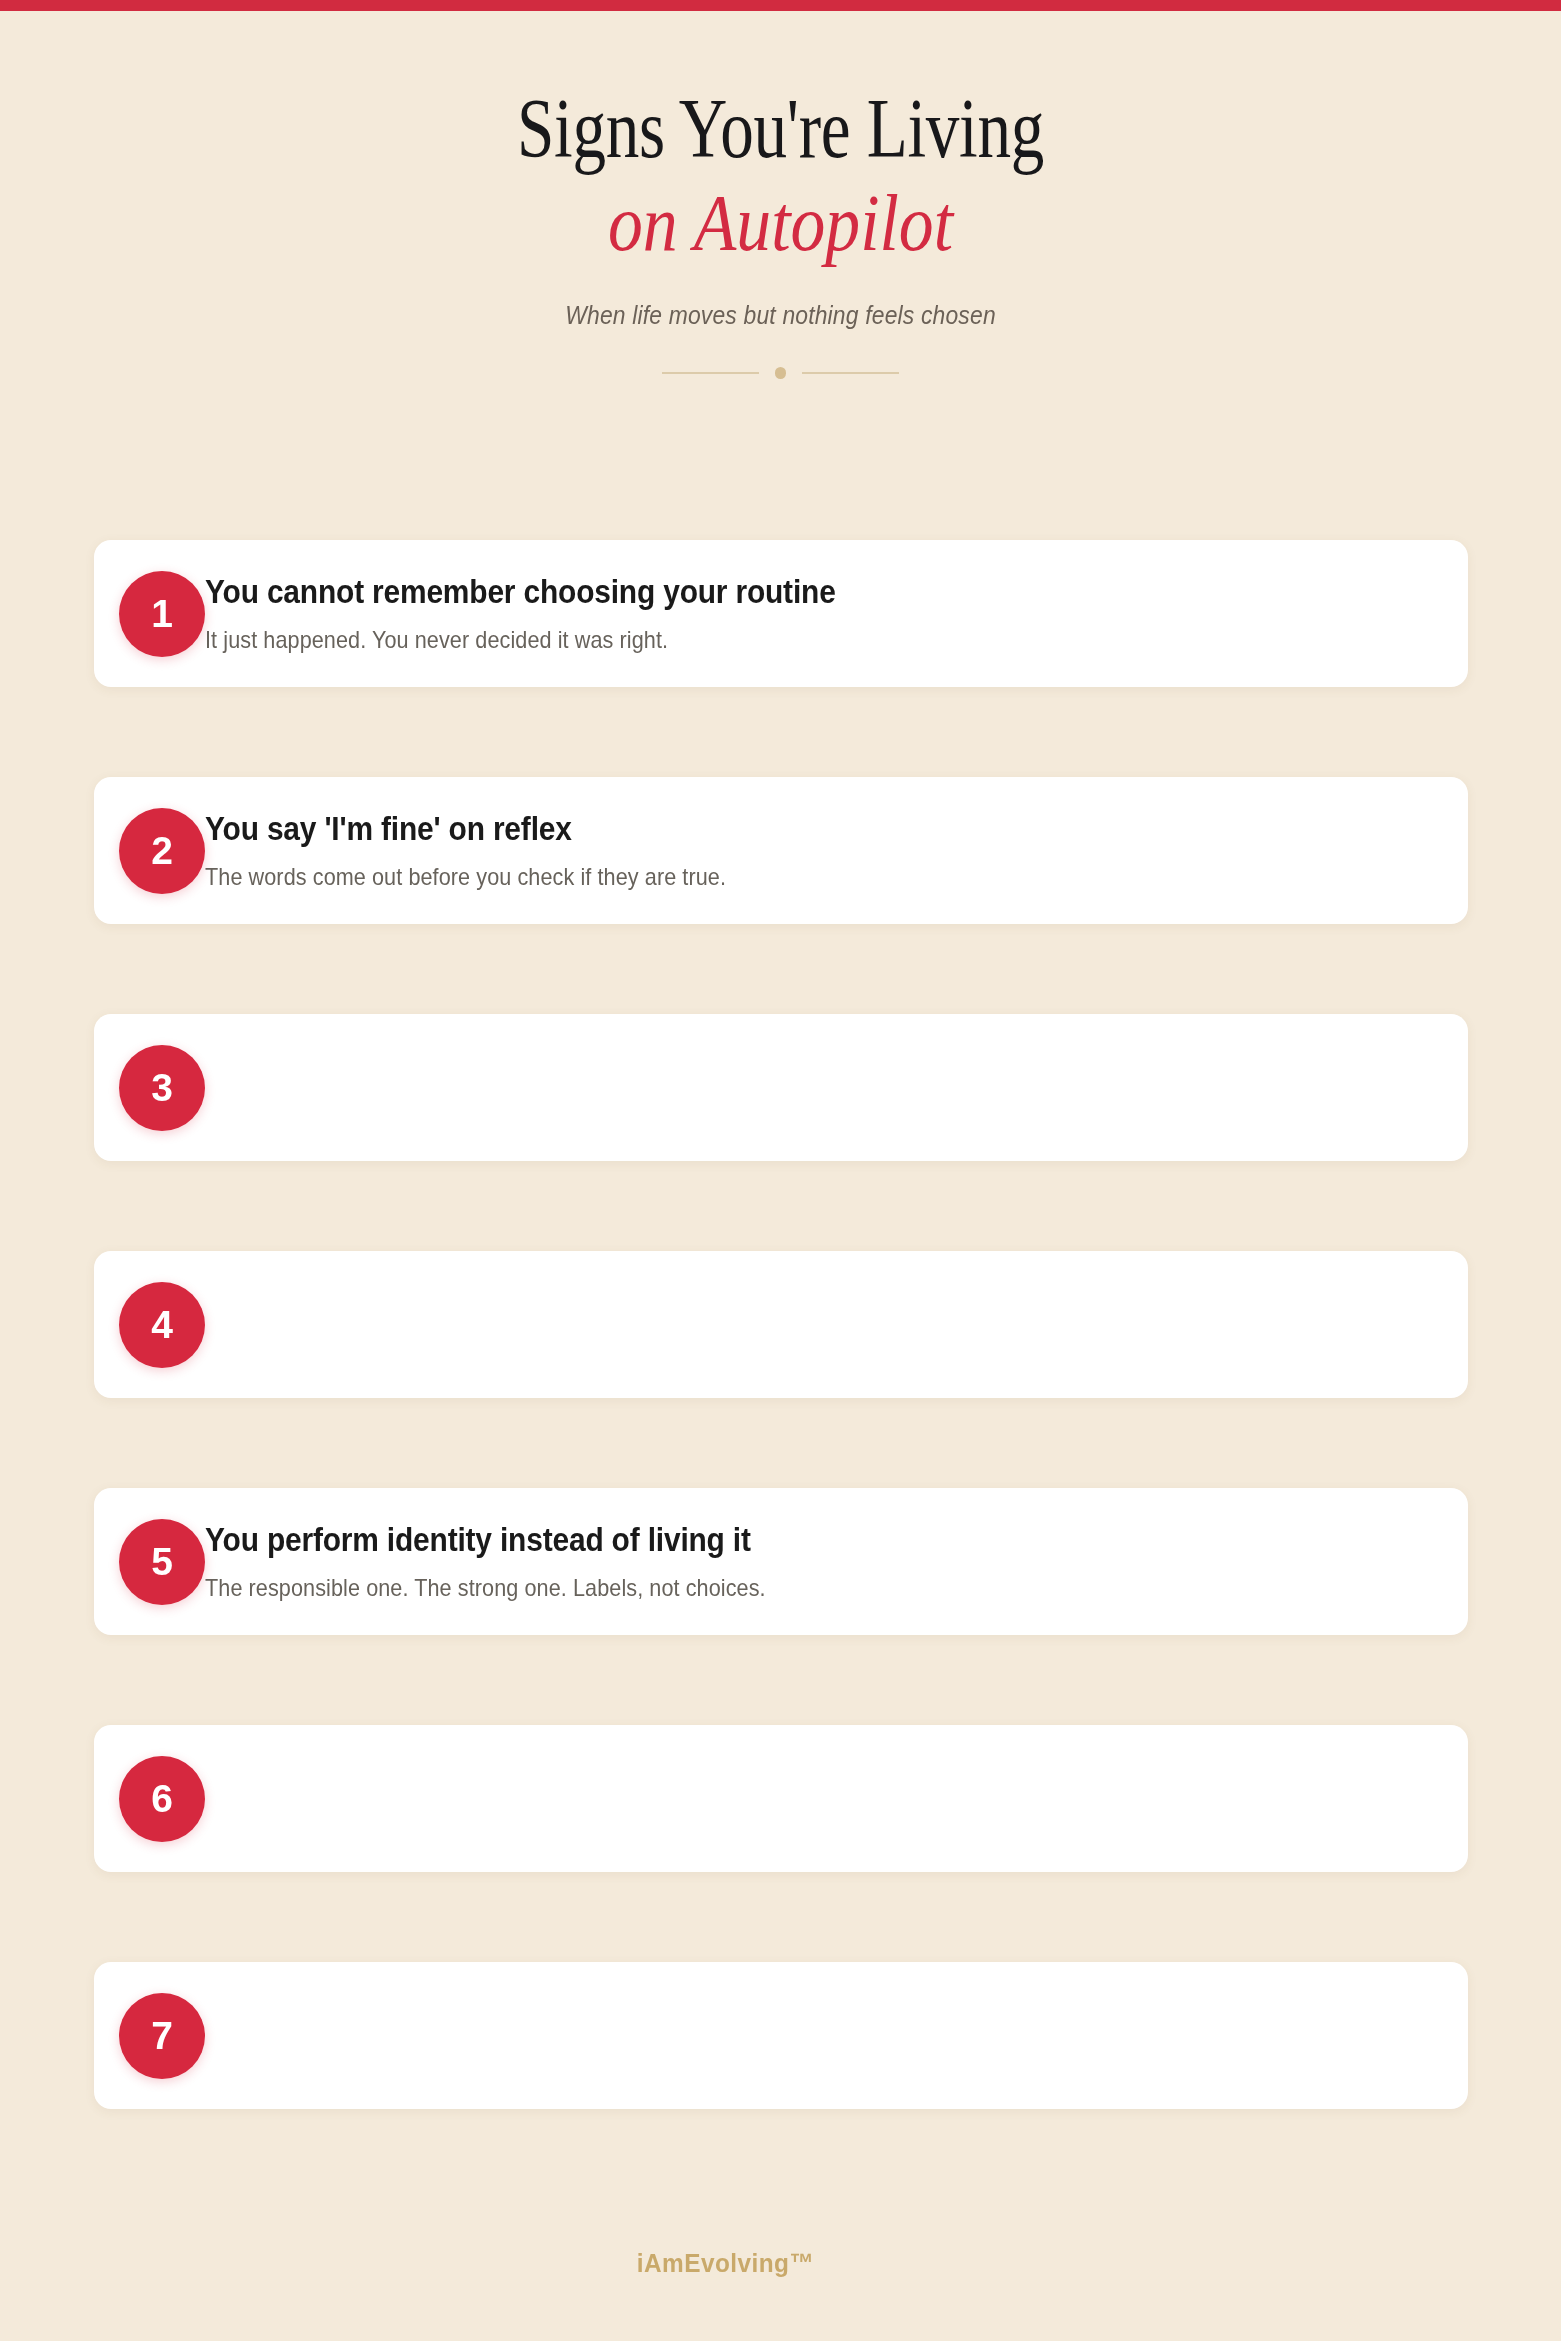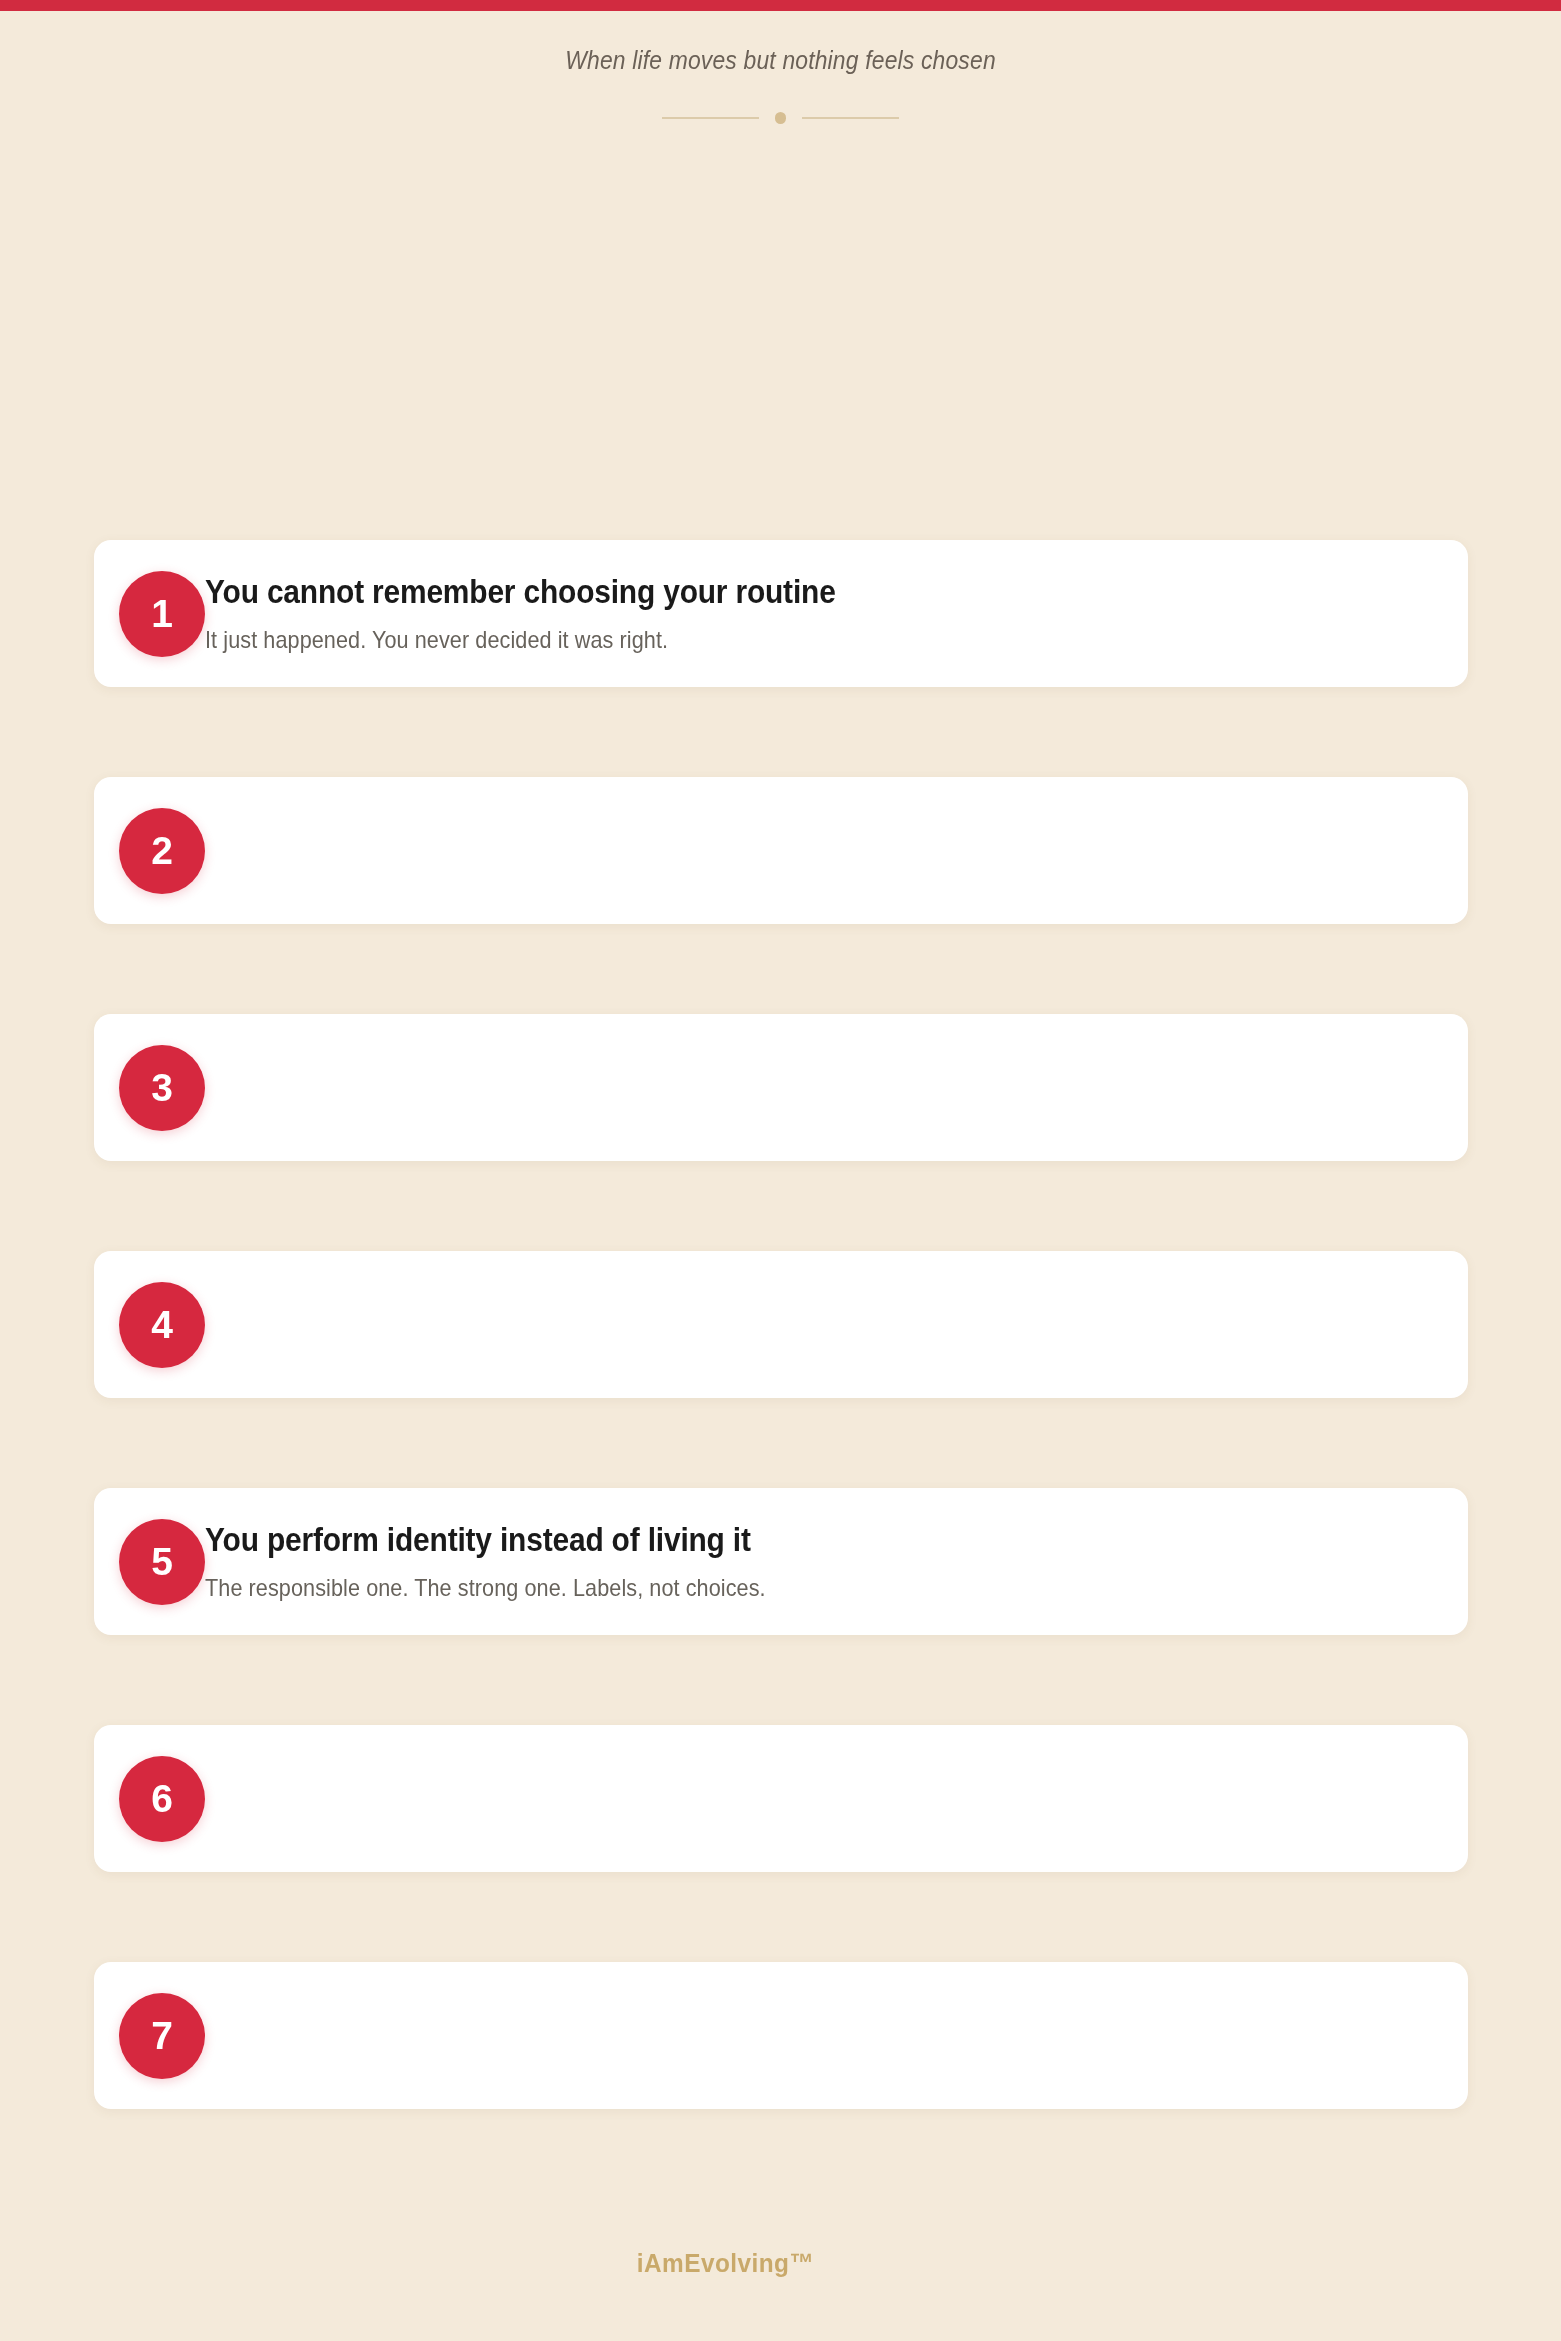--- a/index.html
+++ b/index.html
@@ -198,40 +198,48 @@
   }
 </style>
 </head>
 <body>
 
 <div class="page">
 
   <div class="top-bar"></div>
 
   <div class="header">
+    <div class="title-block">
+      <div class="title-line-1">Signs You're Living</div>
+      <div class="title-line-2">on Autopilot</div>
+    </div>
     <div class="subtitle">When life moves but nothing feels chosen</div>
     <div class="divider">
       <span class="divider-rule"></span>
       <span class="divider-dot"></span>
       <span class="divider-rule"></span>
     </div>
   </div>
 
   <div class="cards">
 
     <div class="card">
       <div class="badge">1</div>
       <div class="card-text">
         <div class="card-title">You cannot remember choosing your routine</div>
         <div class="card-desc">It just happened. You never decided it was right.</div>
       </div>
     </div>
 
     <div class="card">
       <div class="badge">2</div>
+      <div class="card-text">
+        <div class="card-title">You say 'I'm fine' on reflex</div>
+        <div class="card-desc">The words come out before you check if they are true.</div>
+      </div>
     </div>
 
     <div class="card">
       <div class="badge">3</div>
     </div>
 
     <div class="card">
       <div class="badge">4</div>
     </div>
 

